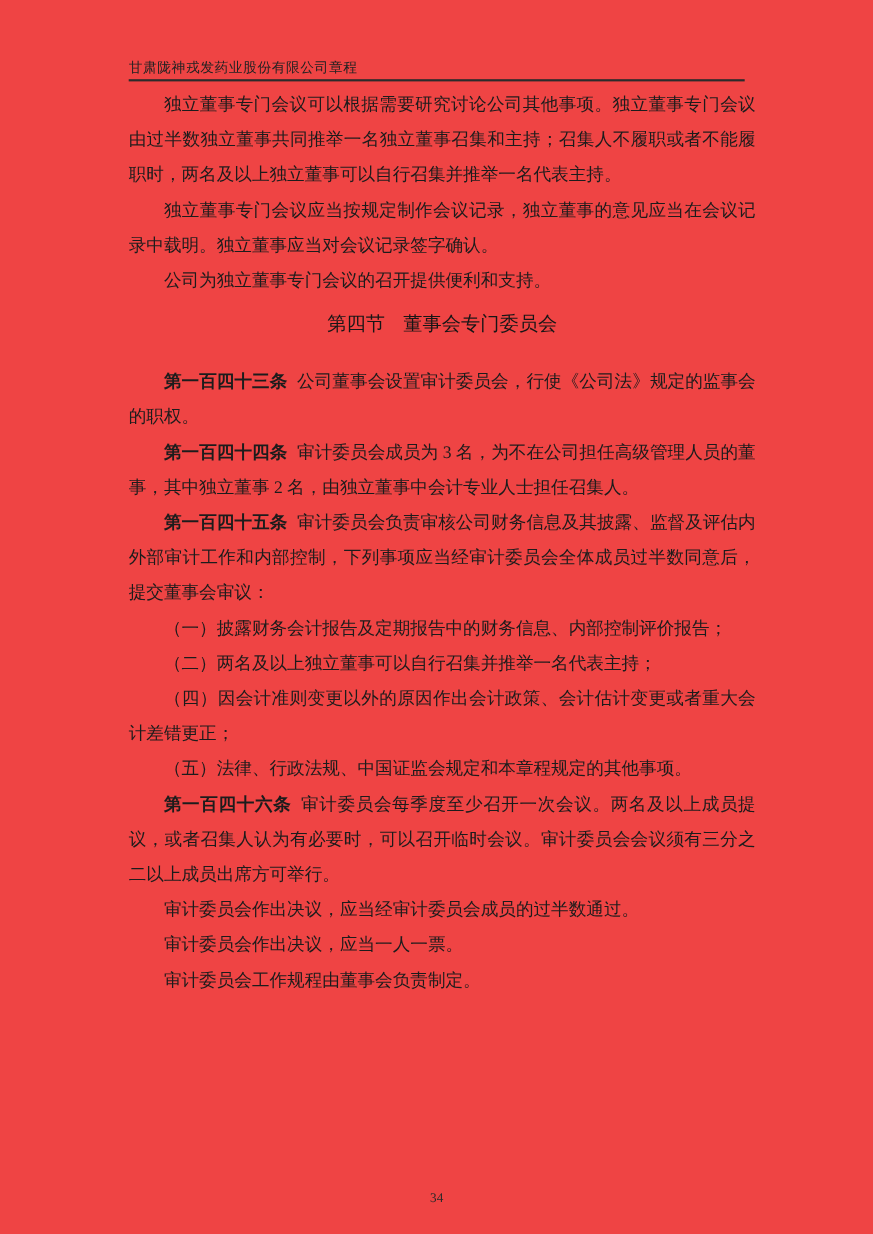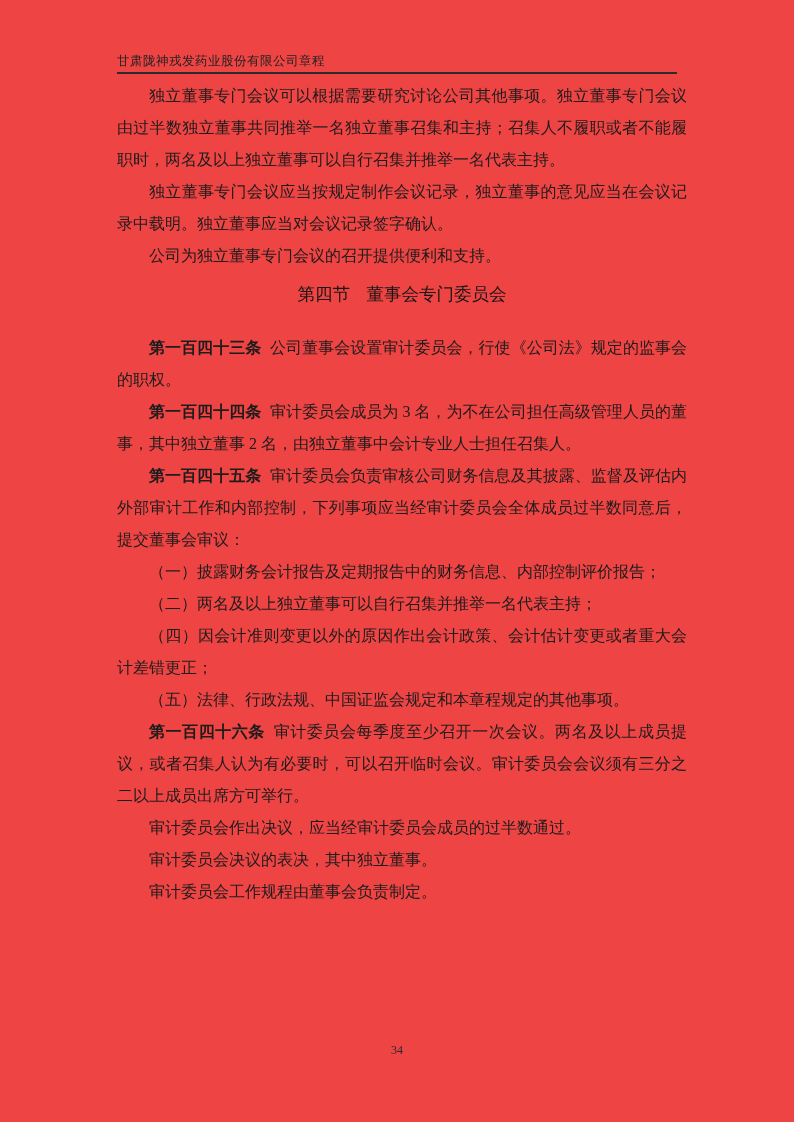--- a/index.html
+++ b/index.html
@@ -64,21 +64,21 @@
     text-align: center;
     color: #161616;
   }
   .section-num {
     margin-right: 0.95em;
   }
   
   .page-footer {
     position: absolute;
     left: 0;
-    top: 1040px;
+    top: 1080px;
     width: 100%;
     text-align: center;
   }
   .page-number {
     font-size: 12px;
     color: #2a2a2a;
   }
 </style>
 </head>
 <body>
@@ -115,21 +115,21 @@
     <p class="para">（一）披露财务会计报告及定期报告中的财务信息、内部控制评价报告；</p>
     <p class="para">（二）两名及以上独立董事可以自行召集并推举一名代表主持；</p>
     <p class="para">（四）因会计准则变更以外的原因作出会计政策、会计估计变更或者重大会计差错更正；</p>
     <p class="para">（五）法律、行政法规、中国证监会规定和本章程规定的其他事项。</p>
 
     <p class="para">
       <span class="article-lead">第一百四十六条</span><span>审计委员会每季度至少召开一次会议。两名及以上成员提议，或者召集人认为有必要时，可以召开临时会议。审计委员会会议须有三分之二以上成员出席方可举行。</span>
     </p>
 
     <p class="para">审计委员会作出决议，应当经审计委员会成员的过半数通过。</p>
-    <p class="para">审计委员会决议的表决，其中独立董事。</p>
+    <p class="para">审计委员会作出决议，应当一人一票。</p>
     <p class="para">审计委员会工作规程由董事会负责制定。</p>
 
   </main>
 
   <footer class="page-footer">
     <span class="page-number">34</span>
   </footer>
 
 </div>
 

